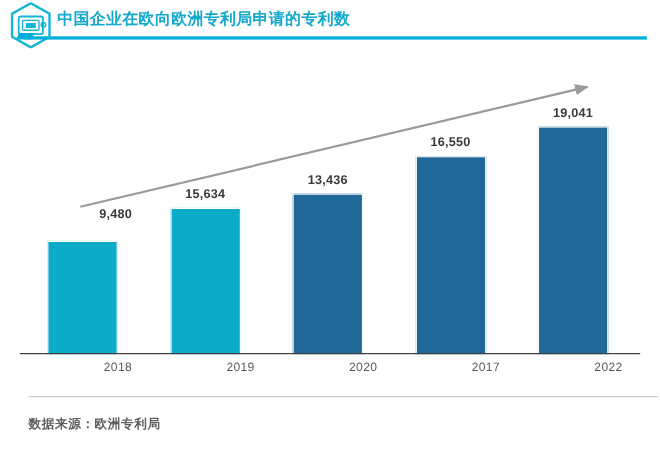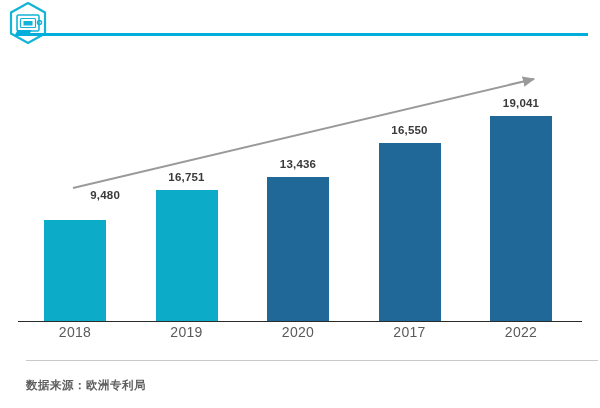--- a/index.html
+++ b/index.html
@@ -78,22 +78,22 @@
     left: 18px;
     bottom: 14px;
     width: 564px;
     height: 1px;
     background: #2b2b2b;
   }
   .x-label {
     position: absolute;
     bottom: -4px;
     width: 90px;
-    text-align: center;
-    font-size: 14px;
+    text-align: right;
+    font-size: 11px;
     color: #5a5a5a;
     letter-spacing: 0.3px;
   }
 
   
   #trend-arrow {
     position: absolute;
     left: 0; top: 0;
     width: 600px; height: 290px;
     pointer-events: none;
@@ -143,33 +143,34 @@
   <div id="logo">
     <svg width="40" height="42" viewBox="0 0 40 42">
       <polygon points="20,1 37,10.5 37,31.5 20,41 3,31.5 3,10.5" fill="none" stroke="#14B4D6" stroke-width="2.2"></polygon>
       <rect x="9" y="13" width="22" height="16" rx="1.5" fill="none" stroke="#14B4D6" stroke-width="1.6"></rect>
       <rect x="12.5" y="16.5" width="15" height="9" rx="1" fill="none" stroke="#14B4D6" stroke-width="1.2"></rect>
       <rect x="15.5" y="19" width="9" height="4.5" fill="#14B4D6"></rect>
       <circle cx="31.5" cy="20.5" r="2" fill="none" stroke="#14B4D6" stroke-width="1.4"></circle>
     </svg>
   </div>
 
+  <div id="chart-title">中国企业在欧向欧洲专利局申请的专利数</div>
 
   <div id="title-rule-cap"></div>
   <div id="title-rule"></div>
 </div>
 
 <div id="plot">
 
   <div id="bars-layer">
       <div class="bar" style="left: 43px; height: 103px; background: rgb(12, 172, 201);"></div>
       <div class="bar-value" style="left: 30px; top: 143px; text-align: right;">9,480</div>
       <div class="x-label" style="left: 30px;">2018</div>
       <div class="bar" style="left: 154.5px; height: 133px; background: rgb(12, 172, 201);"></div>
-      <div class="bar-value" style="left: 141.5px; top: 125px;">16,751</div>
+      <div class="bar-value" style="left: 141.5px; top: 125px;">15,634</div>
       <div class="x-label" style="left: 141.5px;">2019</div>
       <div class="bar" style="left: 266px; height: 146px; background: rgb(31, 104, 151);"></div>
       <div class="bar-value" style="left: 253px; top: 112px;">13,436</div>
       <div class="x-label" style="left: 253px;">2020</div>
       <div class="bar" style="left: 377.5px; height: 180px; background: rgb(31, 104, 151);"></div>
       <div class="bar-value" style="left: 364.5px; top: 78px;">16,550</div>
       <div class="x-label" style="left: 364.5px;">2017</div>
       <div class="bar" style="left: 489px; height: 207px; background: rgb(31, 104, 151);"></div>
       <div class="bar-value" style="left: 476px; top: 51px; text-align: center;">19,041</div>
       <div class="x-label" style="left: 476px;">2022</div>

